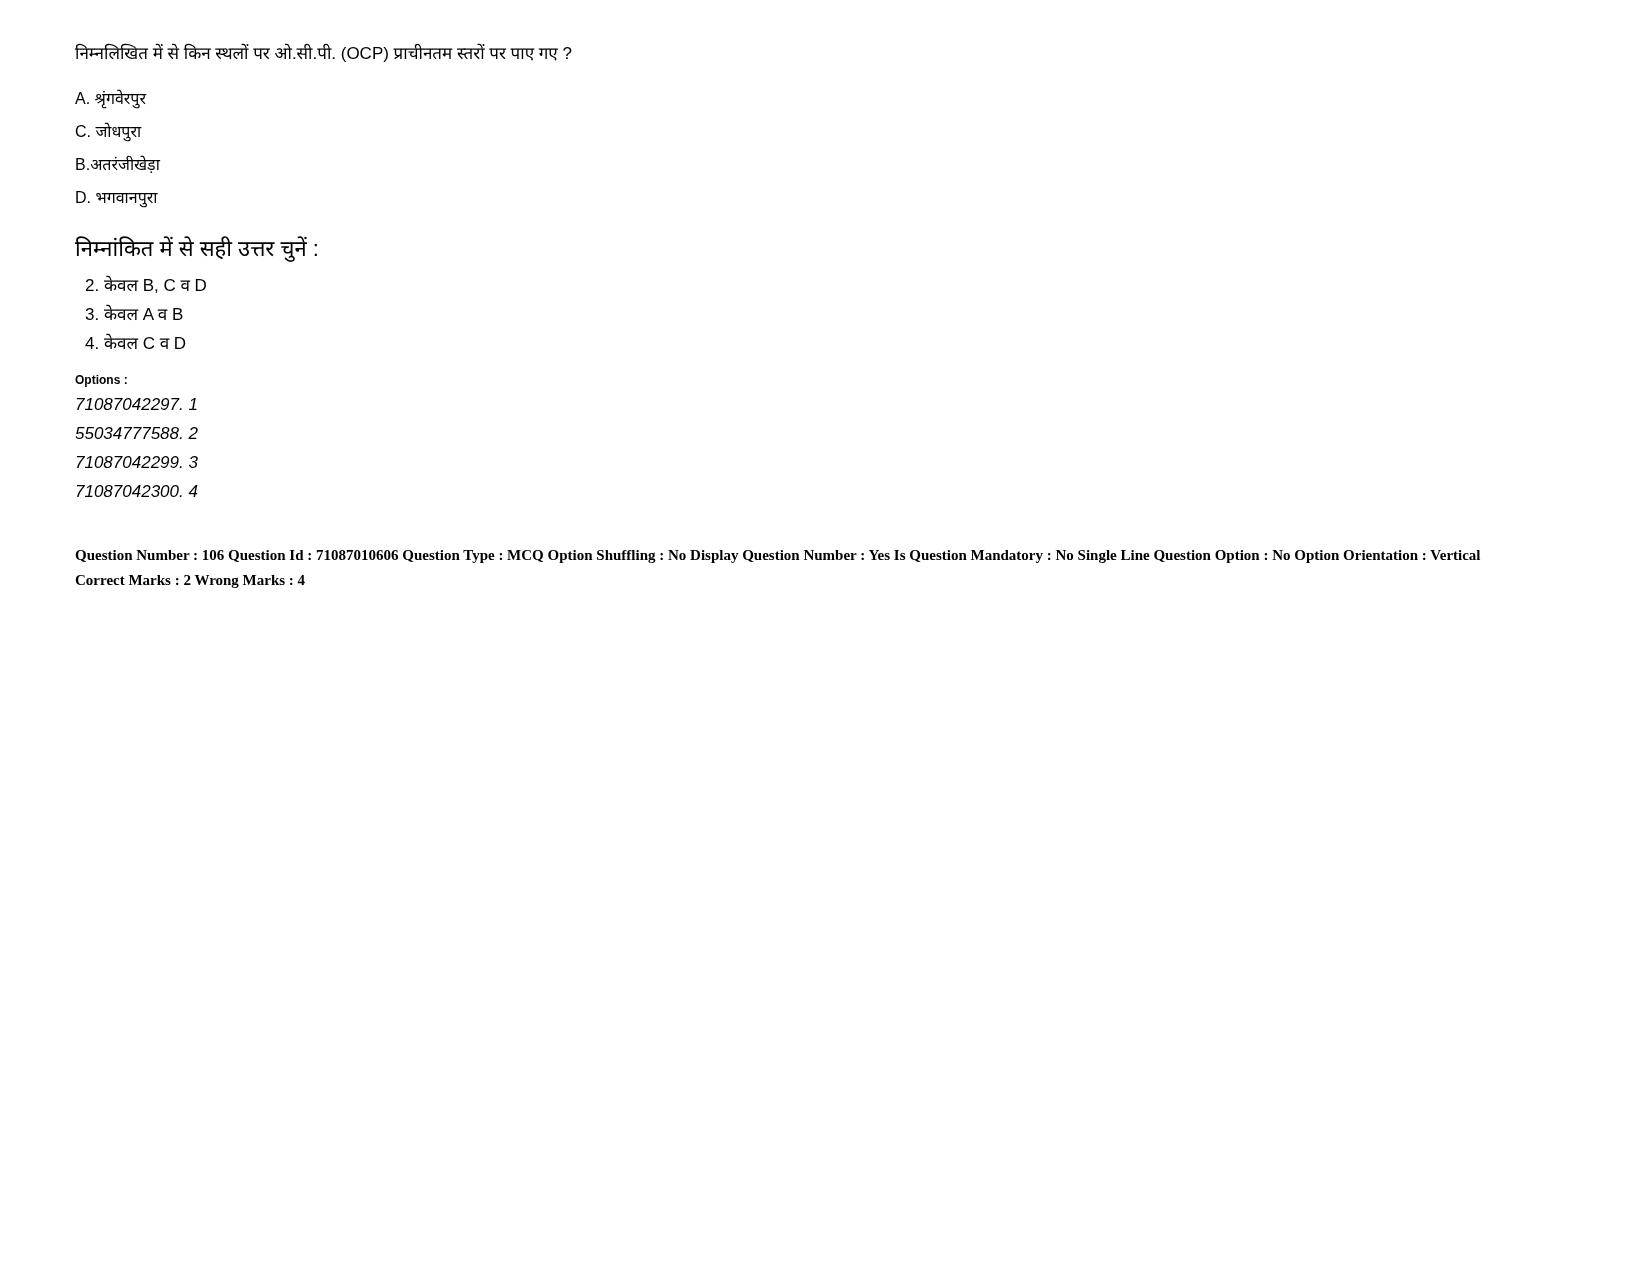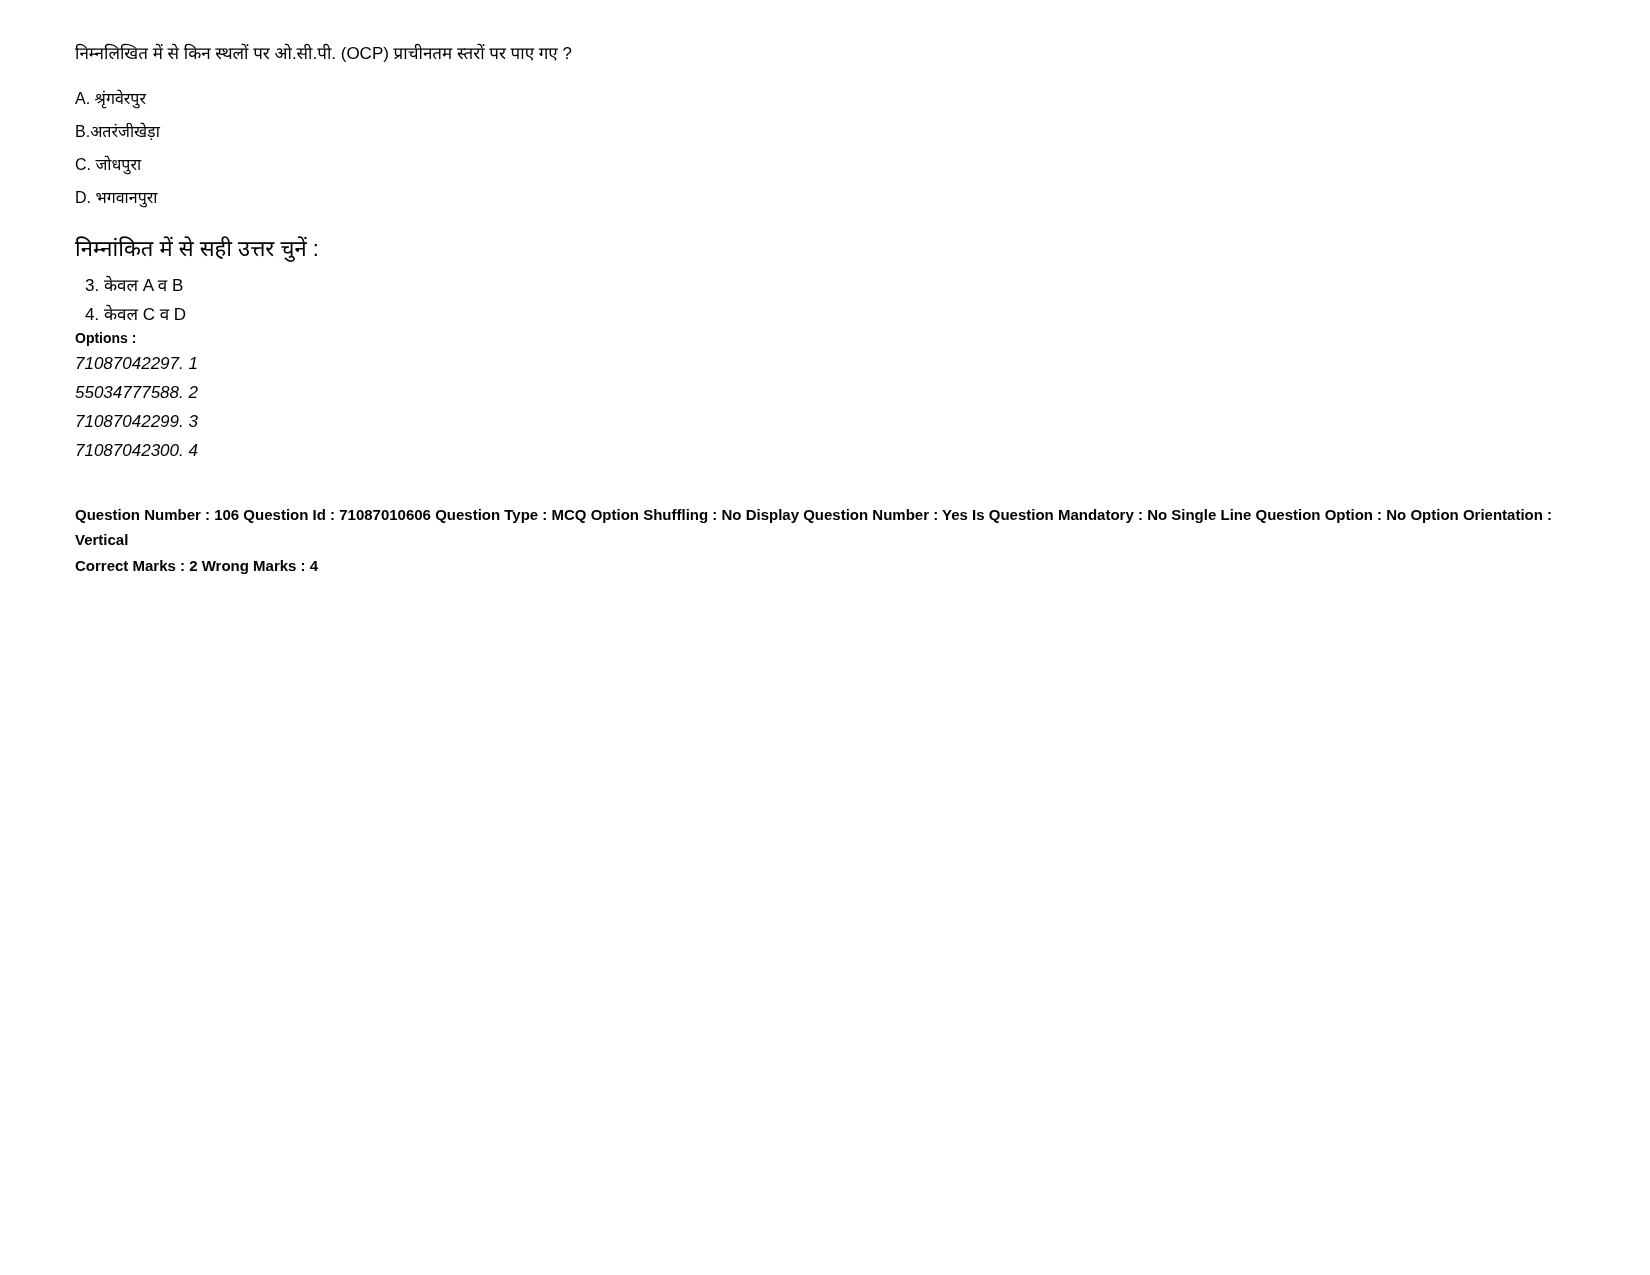--- a/index.html
+++ b/index.html
@@ -32,65 +32,70 @@
       margin-bottom: 10px;
     }
     .sub-options {
       margin-left: 10px;
     }
     .sub-option-item {
       font-size: 17px;
       line-height: 1.7;
     }
     .options-label {
-      font-size: 14px;
+      font-size: 12px;
       font-weight: bold;
+      margin-top: 14px;
       margin-bottom: 4px;
     }
     .option-code-item {
       font-size: 17px;
       line-height: 1.7;
       font-style: italic;
     }
     .question-meta {
       margin-top: 36px;
       font-size: 15px;
       font-weight: bold;
       line-height: 1.7;
+      font-family: Liberation Serif, serif;
     }
     .correct-marks-line {
       font-size: 15px;
       font-weight: bold;
     }
   </style>
 </head>
 <body>
 
 <div>
 
   <p class="question-text">निम्नलिखित में से किन स्थलों पर ओ.सी.पी. (OCP) प्राचीनतम स्तरों पर पाए गए ?</p>
 
   <div>
     <p class="option-item">
       <span>A. </span><span>श्रृंगवेरपुर</span>
     </p>
     <p class="option-item">
-      <span>B.</span><span>अतरंजीखेड़ा</span>
+      <span>C. </span><span>जोधपुरा</span>
     </p>
     <p class="option-item">
-      <span>C. </span><span>जोधपुरा</span>
+      <span>B.</span><span>अतरंजीखेड़ा</span>
     </p>
     <p class="option-item">
       <span>D. </span><span>भगवानपुरा</span>
     </p>
   </div>
 
   <p class="sub-question">निम्नांकित में से सही उत्तर चुनें :</p>
 
   <div class="sub-options">
+    <p class="sub-option-item">
+      <span> 2. </span><span>केवल B, C व D</span>
+    </p>
     <p class="sub-option-item">
       <span> 3. </span><span>केवल A व B</span>
     </p>
     <p class="sub-option-item">
       <span> 4. </span><span>केवल C व D</span>
     </p>
   </div>
 
   <p class="options-label">Options :</p>
 

